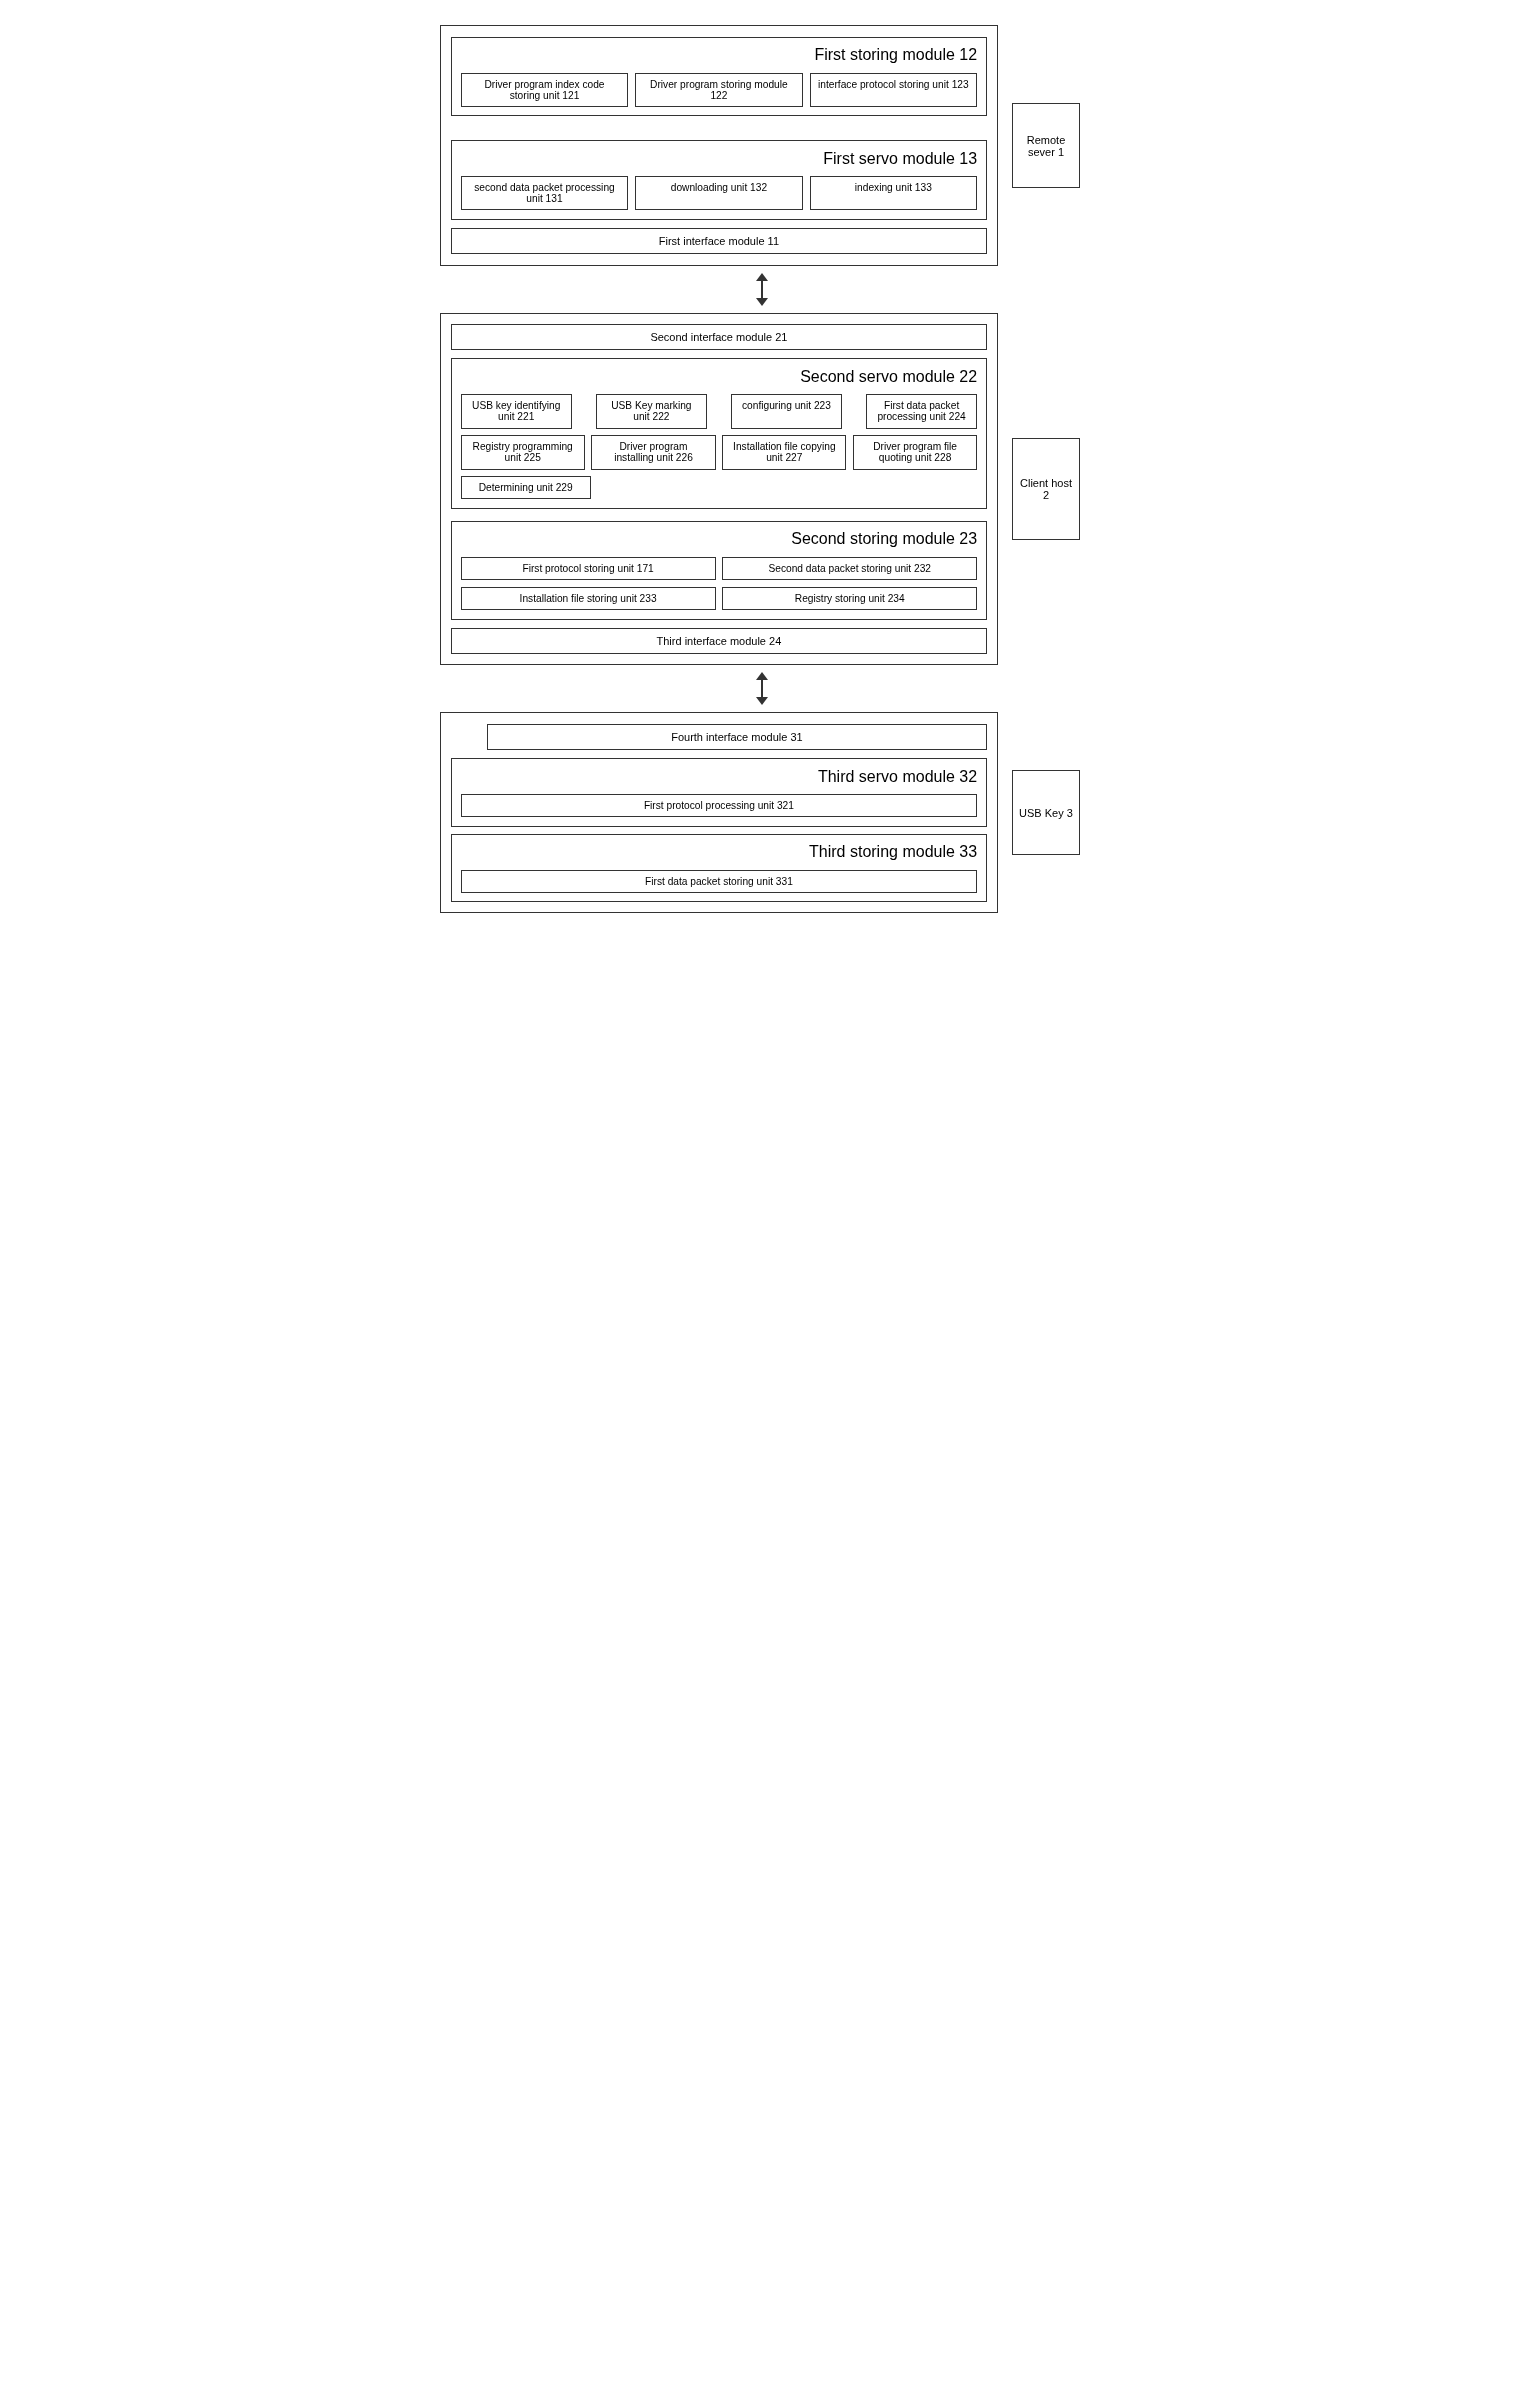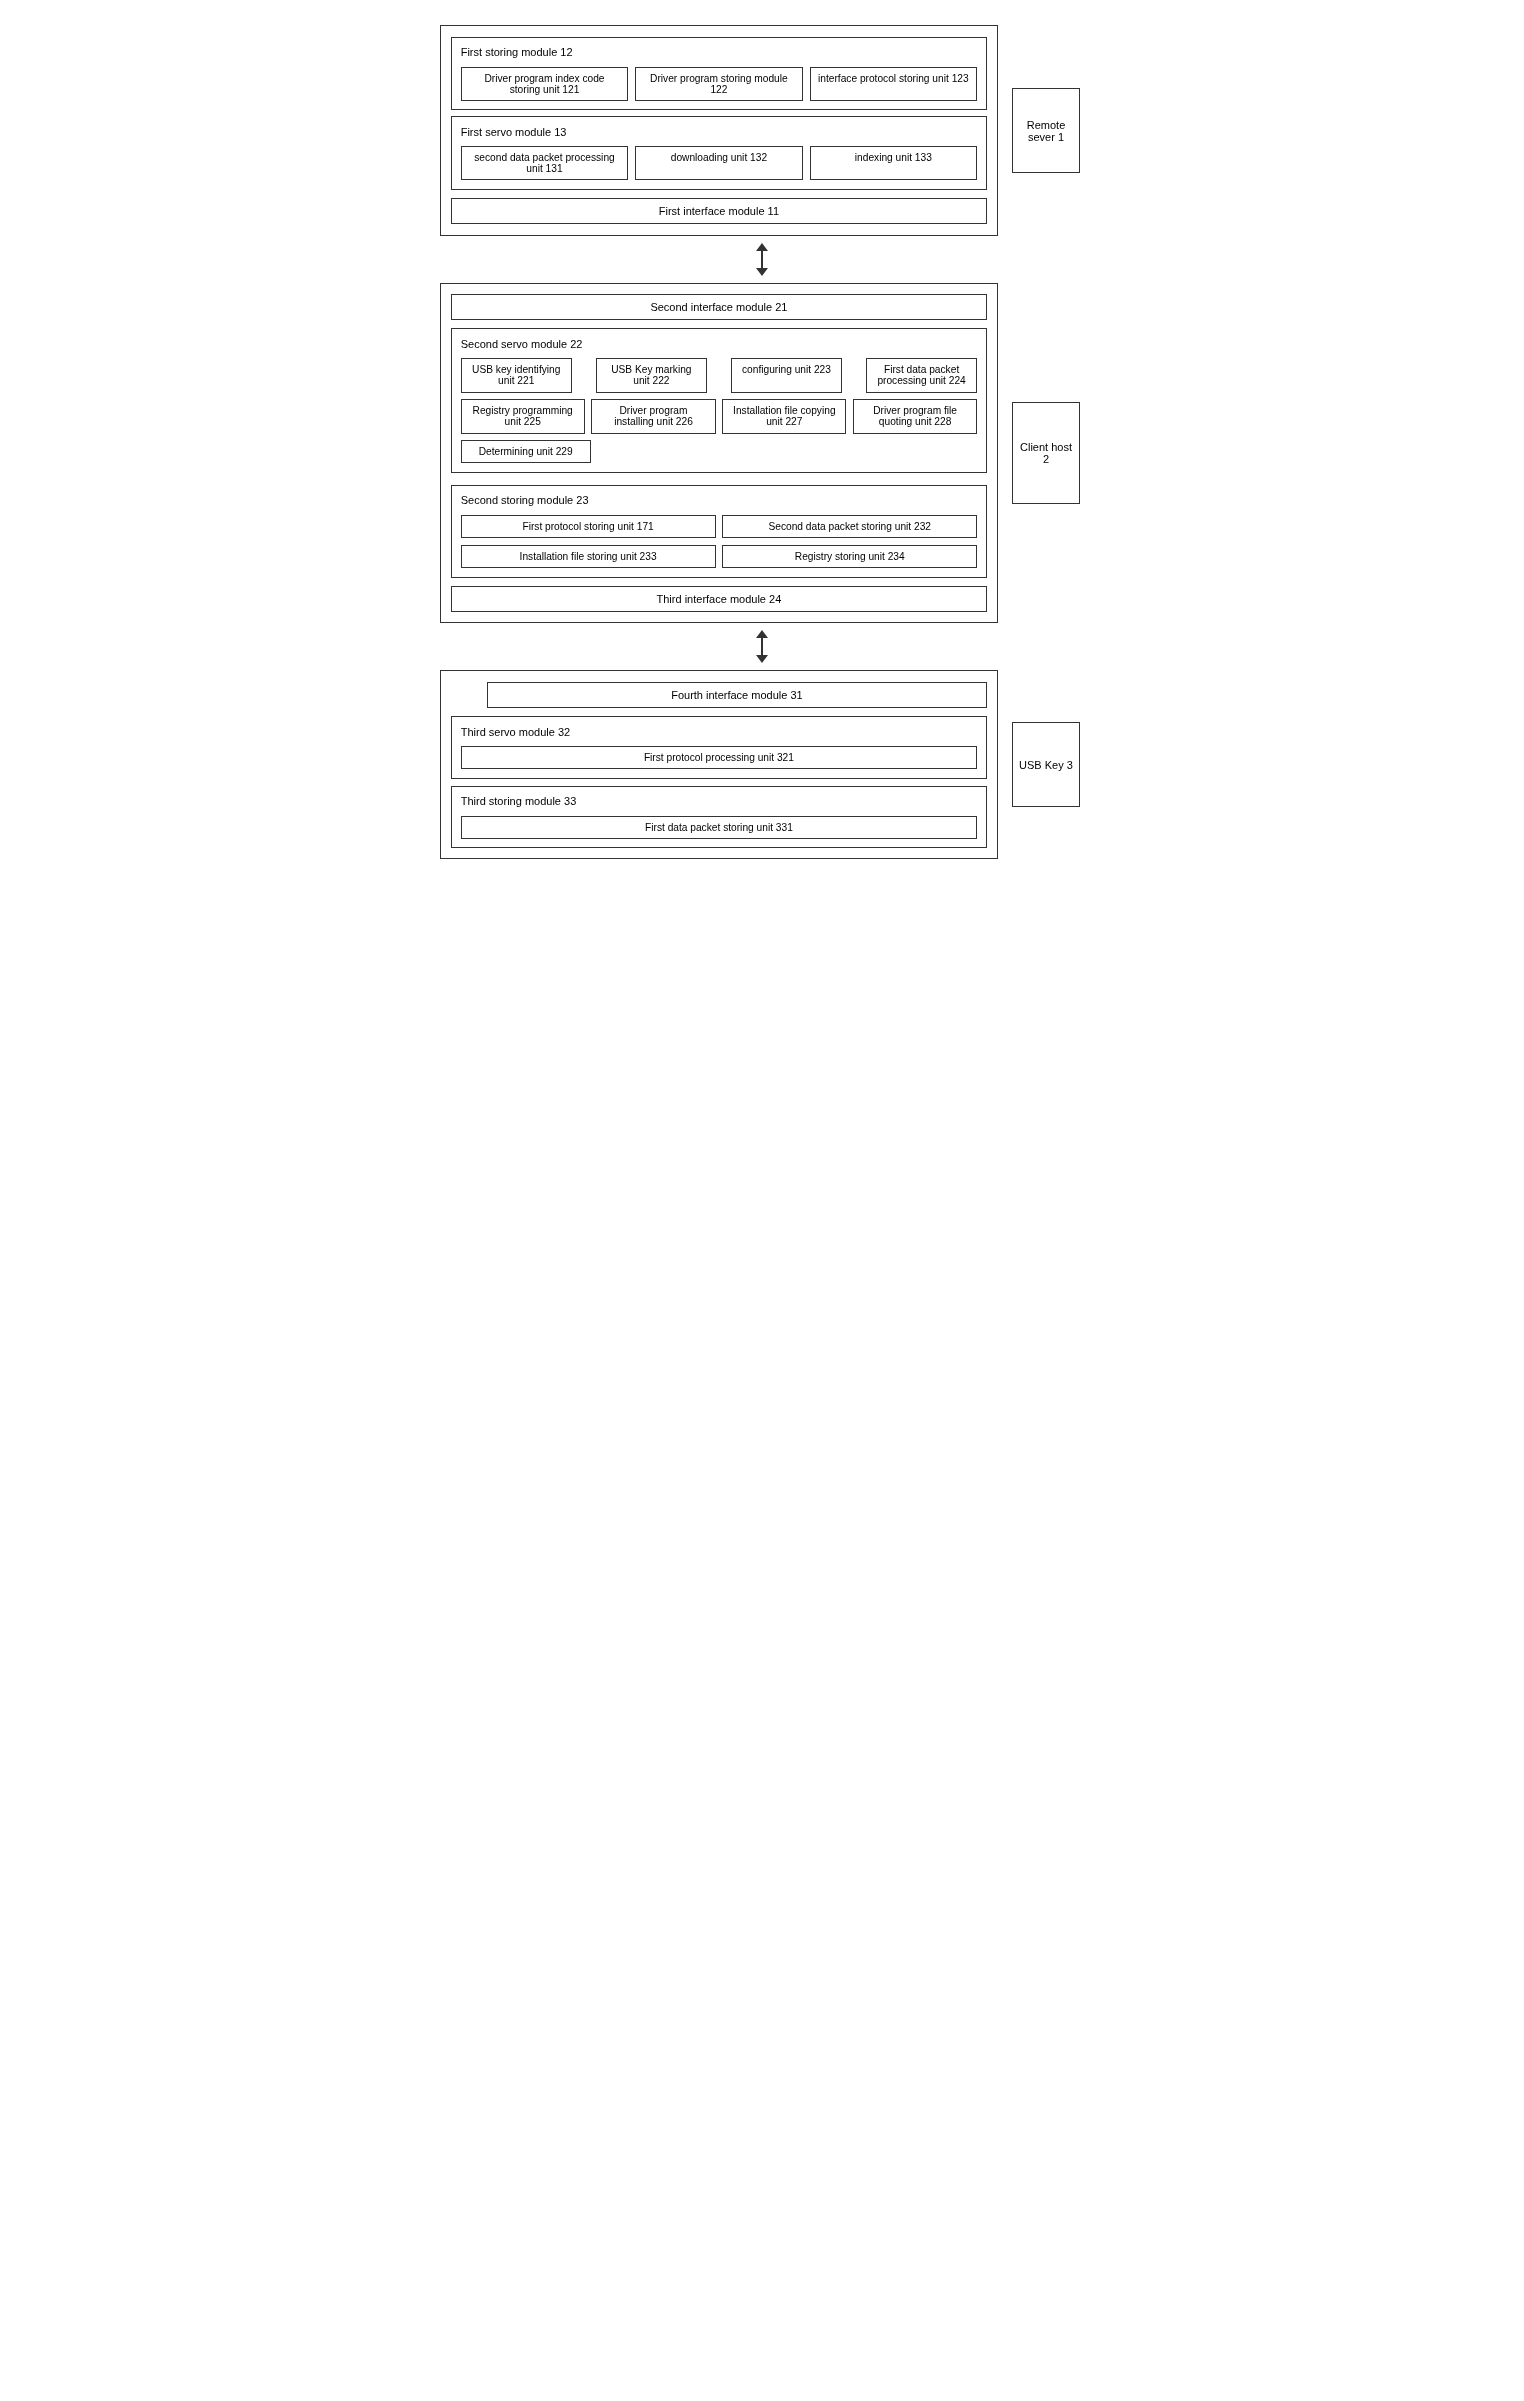--- a/index.html
+++ b/index.html
@@ -13,22 +13,22 @@
     }
     .diagram-wrapper {
       width: 644px;
       display: flex;
       flex-direction: column;
       align-items: center;
       gap: 0;
     }
 
     .block-title {
-      text-align: left;
-      font-size: 11px;
+      text-align: right;
+      font-size: 16px;
       margin-bottom: 8.5px;
     }
 
     
     .inner-box {
       border: 1.3px solid #333;
       padding: 5.1px 6.8px;
       text-align: center;
       font-size: 10.2px;
       background: #fff;
@@ -202,21 +202,21 @@
 
         <div class="nested-outer">
           <div class="block-title">First storing module 12</div>
           <div class="unit-grid-3">
             <div class="inner-box">Driver program index code storing unit 121</div>
             <div class="inner-box">Driver program storing module 122</div>
             <div class="inner-box">interface protocol storing unit 123</div>
           </div>
         </div>
 
-        <div class="nested-outer" style="margin-top:6px;">
+        <div class="nested-outer" style="margin-top:24px;">
           <div class="block-title">First servo module 13</div>
           <div class="unit-grid-3">
             <div class="inner-box">second data packet processing unit 131</div>
             <div class="inner-box">downloading unit 132</div>
             <div class="inner-box">indexing unit 133</div>
           </div>
         </div>
 
         <div class="interface-box" style="margin-top:8.5px;">First interface module 11</div>
 

